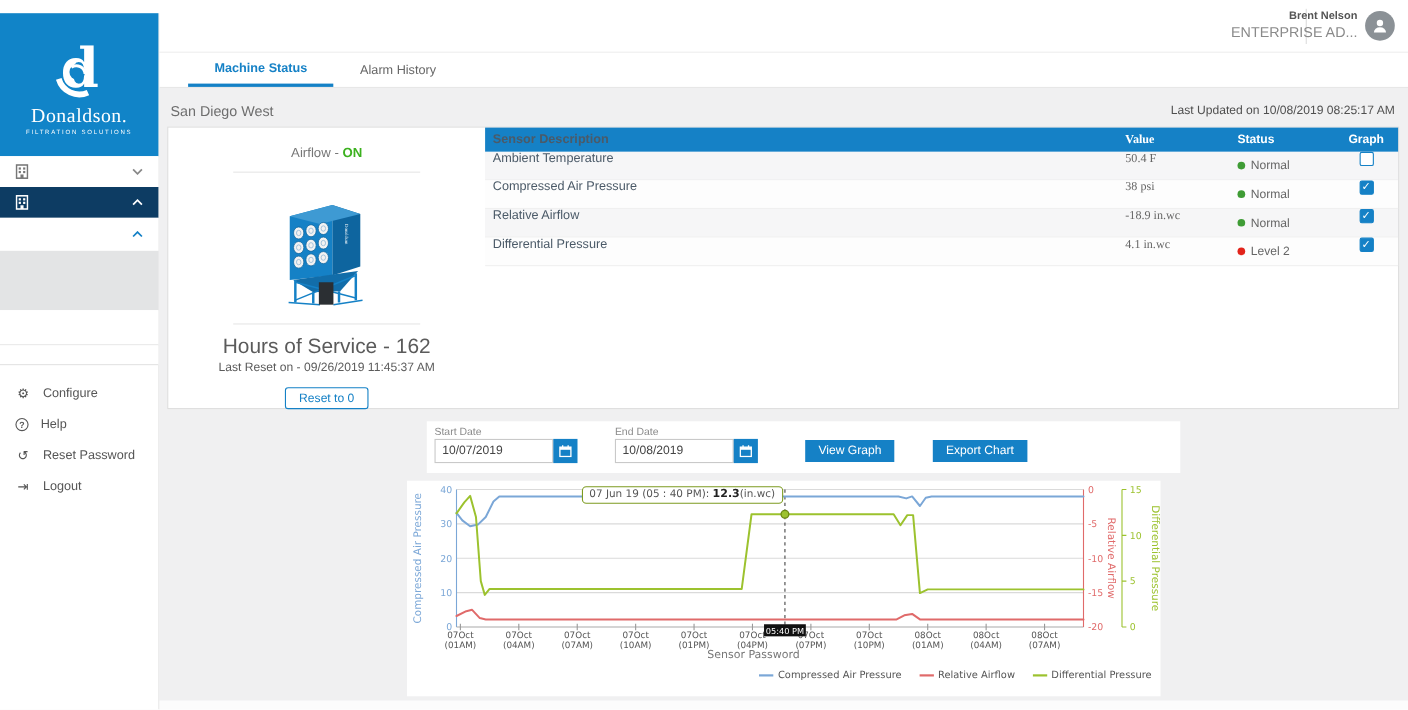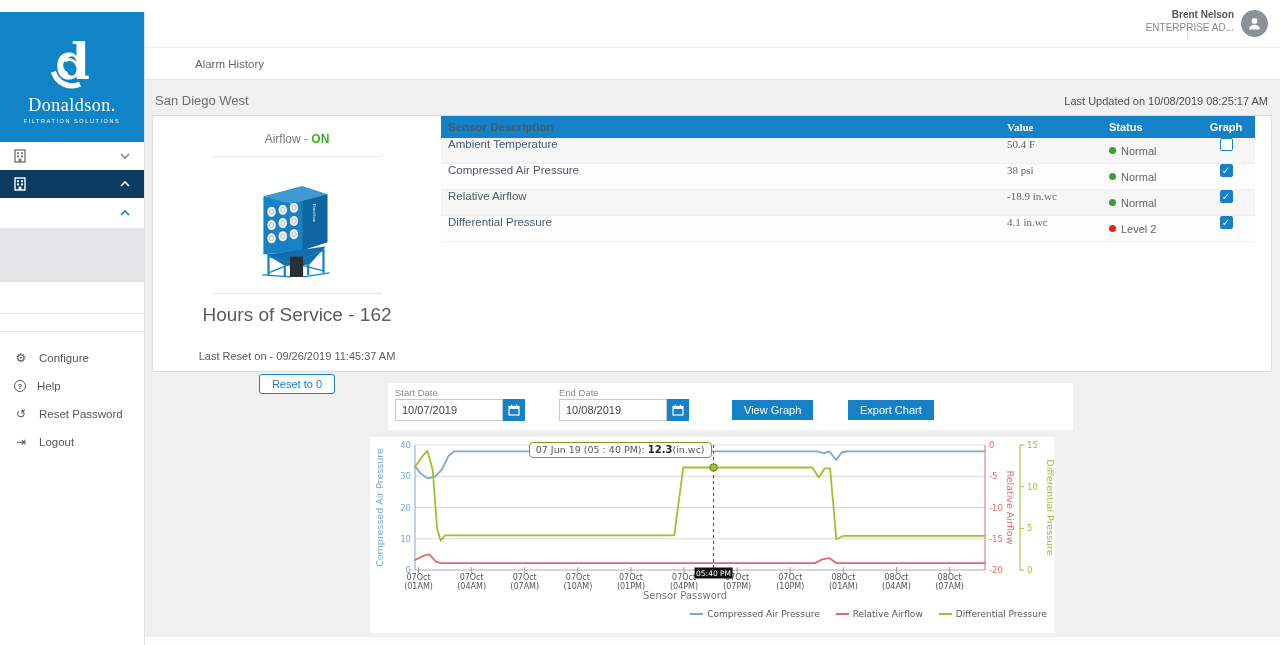--- a/index.html
+++ b/index.html
@@ -22,45 +22,45 @@
   .side-menu { margin-top:12px; }
   .menu-item { height:28px; display:flex; align-items:center; padding:0 14px; gap:11px; color:#555; font-size:11.5px; cursor:pointer; }
   .menu-glyph { width:14px; text-align:center; font-size:12px; color:#555; }
   .help-circle { width:12px; height:12px; border:1.3px solid #555; border-radius:50%; font-size:8px; font-weight:bold; display:flex; align-items:center; justify-content:center; color:#555; }
 
   
   .topbar { left:145px; top:0; width:1135px; height:48px; background:#fff; border-bottom:1px solid #ececec; }
   .user-divider { position:absolute; right:92px; top:8px; width:1px; height:32px; background:#ddd; }
   .user-block { position:absolute; right:46px; top:9px; text-align:right; }
   .user-name { font-size:10px; font-weight:bold; color:#555; }
-  .user-role { font-size:10px; color:#8a8a8a; margin-top:2px; }
+  .user-role { font-size:13px; color:#8a8a8a; margin-top:2px; }
   .avatar { position:absolute; right:12px; top:10px; width:27px; height:27px; border-radius:50%; background:#8b9196; display:flex; align-items:center; justify-content:center; }
 
   
   .tabbar { left:145px; top:48px; width:1135px; height:32px; background:#fff; border-bottom:1px solid #e7e7e7; display:flex; align-items:stretch; padding-left:26px; }
   .tab { display:flex; align-items:center; justify-content:center; font-size:11.5px; padding:0 24px; color:#666; cursor:pointer; }
   .tab.active { color:#1581c6; font-weight:bold; border-bottom:3px solid #1581c6; }
 
   
   .main-bg { left:145px; top:80px; width:1135px; height:557px; background:#f0f0f1; }
   .bottom-strip { left:145px; top:637px; width:1135px; height:8px; background:#fcfcfc; }
   .page-title { left:155px; top:93px; font-size:13px; color:#6e6e6e; }
   .last-updated { top:95px; right:12px; font-size:11px; color:#4f4f4f; }
 
   
   .card { left:152px; top:115px; width:1120px; height:257px; background:#fff; border:1px solid #dcdcdc; }
   .machine-panel { position:absolute; left:0; top:0; width:288px; height:255px; text-align:center; }
   .airflow-line { margin-top:16px; font-size:12px; color:#777; }
   .airflow-on { color:#3cb11f; font-weight:bold; }
   .mp-divider { width:170px; height:1px; background:#e6e6e6; margin:10px auto; }
   .hours { font-size:19px; color:#5b5b5b; margin-top:10px; }
-  .last-reset { font-size:11px; color:#5b5b5b; margin-top:24px; }
+  .last-reset { font-size:11px; color:#5b5b5b; margin-top:1px; }
   .reset-btn { margin-top:12px; display:inline-block; background:#fff; border:1px solid #1581c6; color:#1581c6; font-size:11px; padding:3px 12px; border-radius:3px; cursor:pointer; }
 
-  .sensor-table { position:absolute; left:288px; top:0; right:16px; }
+  .sensor-table { position:absolute; left:288px; top:0; right:0; }
   .t-head { display:flex; background:#1581c6; color:#fff; font-size:11px; font-weight:bold; height:22px; align-items:center; }
   .t-row { display:flex; height:26px; font-size:11px; color:#666; border-bottom:1px solid #f0f0f0; }
   .t-row:nth-child(odd) { background:#fdfdfd; }
   .t-row:nth-child(even) { background:#f6f6f7; }
   .c-desc { flex:1; padding-left:7px; color:#4b5a68; font-size:11.5px; }
   .c-val { width:102px;font-family:Liberation Serif, serif; }
   .c-status { width:88px; display:flex; align-items:center; gap:5px; }
   .c-graph { width:58px; display:flex; justify-content:center; }
   .dot { width:7px; height:7px; border-radius:50%; background:#3f9c35; display:inline-block; }
   .cb { width:13px; height:13px; border:1.5px solid #1581c6; border-radius:2px; background:#fff; font-size:10px; line-height:11px; text-align:center; color:#fff; cursor:pointer; }
@@ -167,20 +167,21 @@
     </div>
     <div class="avatar">
       <svg width="17" height="17" viewBox="0 0 20 20">
         <circle cx="10" cy="7" r="3.4" fill="#fff"></circle>
         <path d="M3.5 17 a6.5 5.4 0 0 1 13 0 z" fill="#fff"></path>
       </svg>
     </div>
   </div>
 
   <div class="abs tabbar">
+    <div class="tab active">Machine Status</div>
     <div class="tab">Alarm History</div>
   </div>
 
   <div class="abs main-bg"></div>
   <div class="abs bottom-strip"></div>
   <div class="abs page-title">San Diego West</div>
   <div class="abs last-updated">Last Updated on 10/08/2019 08:25:17 AM</div>
 
   <div class="abs card">
 

